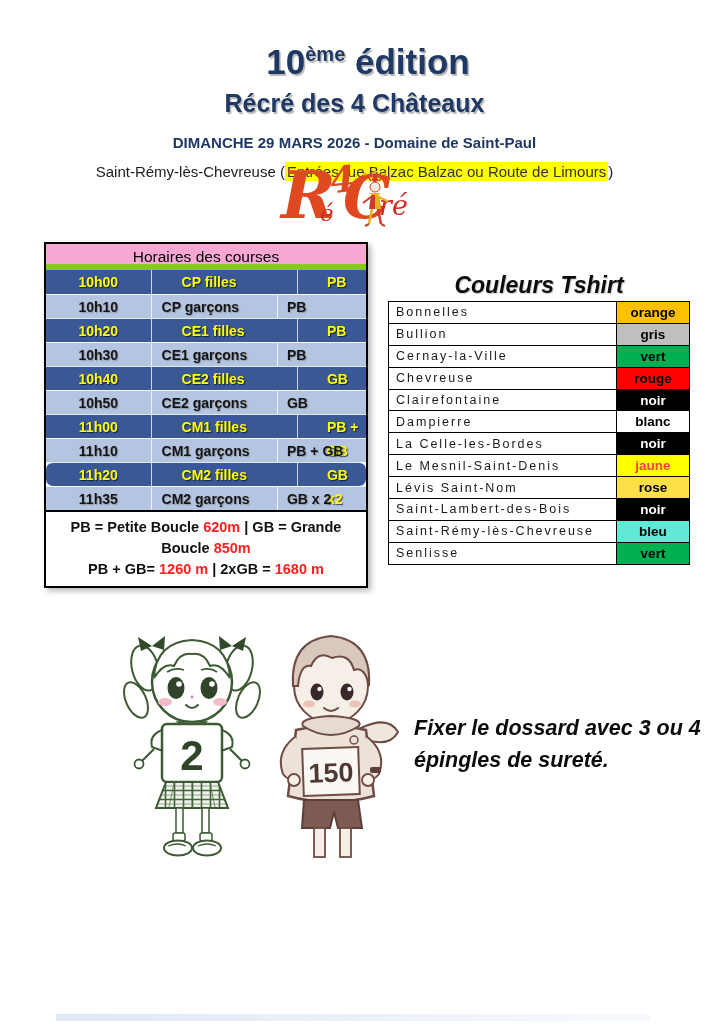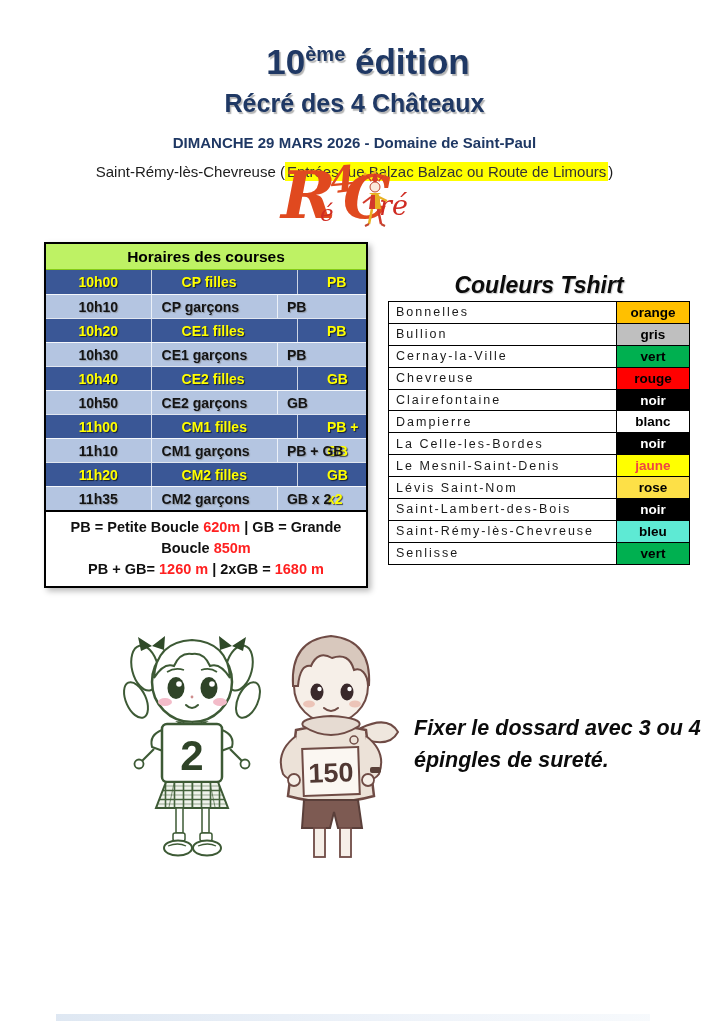--- a/index.html
+++ b/index.html
@@ -43,22 +43,22 @@
   .logo svg{position:absolute; left:76px; top:2px;}
 
   
   .schedule{
     position:absolute; left:44px; top:242px; width:324px;
     border:2px solid #000; background:#fff;
     box-shadow:3px 3px 6px rgba(0,0,0,.28);
   }
   .sched-header{
     height:26px; line-height:26px; text-align:center;
-    font-weight:bold; font-size:15.5px; color:#000; background:#bef264;
-    border-bottom:1px solid #84cc16;
+    font-weight:normal; font-size:15.5px; color:#000; background:#f9a8d4;
+    border-bottom:6px solid #84cc16;
   }
   .s-row{display:flex; height:24px; line-height:24px; font-weight:bold; font-size:14px;}
   .s-row + .s-row{border-top:1px solid rgba(255,255,255,.85);}
   .s-row.dark{text-shadow:1px 1px 1px rgba(0,0,0,.65);gap:20px;}
   .s-row.light{color:#141414; text-shadow:1px 1px 1px rgba(110,110,110,.5);}
   .s-cell{display:block;}
   .s-time{width:33%; text-align:center; border-right:1px solid rgba(255,255,255,.75);}
   .s-cat{width:39.5%; padding-left:10px; border-right:1px solid rgba(255,255,255,.75);}
   .s-course{flex:1; padding-left:9px;}
   .sched-legend{
@@ -169,21 +169,21 @@
       <div class="s-row dark" style="background: rgb(58, 87, 150); color: rgb(255, 255, 0);">
         <span class="s-cell s-time">11h00</span>
         <span class="s-cell s-cat">CM1 filles</span>
         <span class="s-cell s-course">PB + GB</span>
       </div>
       <div class="s-row light" style="background: rgb(180, 197, 225);">
         <span class="s-cell s-time">11h10</span>
         <span class="s-cell s-cat">CM1 garçons</span>
         <span class="s-cell s-course">PB + GB</span>
       </div>
-      <div class="s-row dark" style="background: rgb(58, 87, 150); color: rgb(255, 255, 0);">
+      <div class="s-row dark" style="background: rgb(58, 87, 150); color: rgb(255, 255, 0); border-radius: 7px;">
         <span class="s-cell s-time">11h20</span>
         <span class="s-cell s-cat">CM2 filles</span>
         <span class="s-cell s-course">GB x2</span>
       </div>
       <div class="s-row light" style="background: rgb(180, 197, 225);">
         <span class="s-cell s-time">11h35</span>
         <span class="s-cell s-cat">CM2 garçons</span>
         <span class="s-cell s-course">GB x 2</span>
       </div>
     </div>

